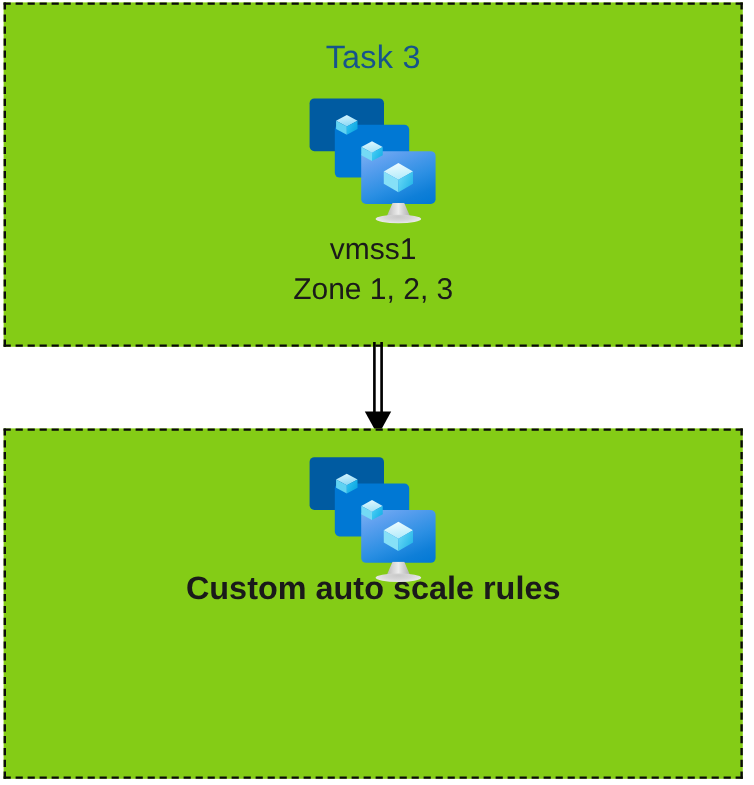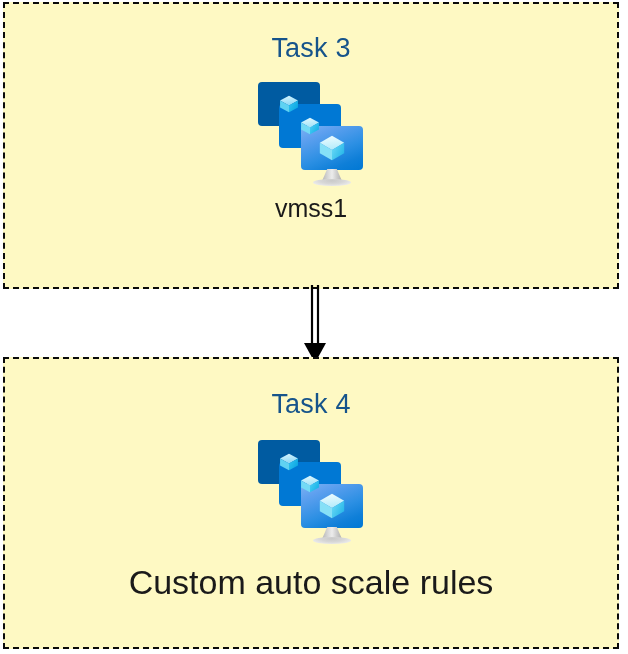--- a/index.html
+++ b/index.html
@@ -19,21 +19,21 @@
     height: 654px;
     background: #ffffff;
     overflow: hidden;
   }
 
   
   .task-box {
     position: absolute;
     left: 3px;
     width: 616px;
-    background: #fef9c3;
+    background: #84cc16;
     border: 2px dashed #0a0a0a;
     box-sizing: border-box;
     display: flex;
     flex-direction: column;
     align-items: center;
   }
   .task-box.box-top {
     top: 2px;
     height: 287px;
   }
@@ -118,21 +118,21 @@
 
   
   .caption {
     color: #1a1a1a;
     font-size: 25px;
     line-height: 1.32;
     text-align: left;
     white-space: nowrap;
   }
   .box-top .caption { margin-top: 18px; }
-  .box-bottom .caption { margin-top: 28px; font-size: 34px; }
+  .box-bottom .caption { font-size: 27px; font-weight: bold; }
 
   
   .connector {
     position: absolute;
     left: 290px;
     top: 285px;
     width: 50px;
     height: 78px;
     pointer-events: none;
   }
@@ -197,33 +197,33 @@
         <polygon points="16,3 29,10.5 16,18 3,10.5" fill="url(#cbA3)"></polygon>
         <polygon points="3,10.5 16,18 16,29 3,21.5" fill="#86e0f7"></polygon>
         <polygon points="29,10.5 16,18 16,29 29,21.5" fill="url(#cbB3)"></polygon>
       </svg>
 
       <div class="stand-neck"></div>
       <div class="stand-base"></div>
     </div>
 
     <div class="caption">vmss1</div>
+    <div class="caption" style="margin-top:0;">Zone 1, 2, 3</div>
   </div>
 
   <svg class="connector" viewBox="0 0 50 78">
 
     <line x1="22" y1="0" x2="22" y2="62" stroke="#000000" stroke-width="2.2"></line>
     <line x1="28" y1="0" x2="28" y2="62" stroke="#000000" stroke-width="2.2"></line>
 
     <polygon points="14,58 36,58 25,78" fill="#000000"></polygon>
   </svg>
 
   <div class="task-box box-bottom">
 
-    <div class="task-title">Task 4</div>
 
     <div class="vmss-icon">
       <div class="screen screen-back"></div>
       <div class="screen screen-mid"></div>
       <div class="screen screen-front"></div>
 
       <svg class="cube" style="left:20px; top:11px;" width="22" height="22" viewBox="0 0 32 32">
         <defs>
           <linearGradient id="cbA4" x1="0" y1="0" x2="0.2" y2="1">
             <stop offset="0" stop-color="#d9f6ff"></stop>

